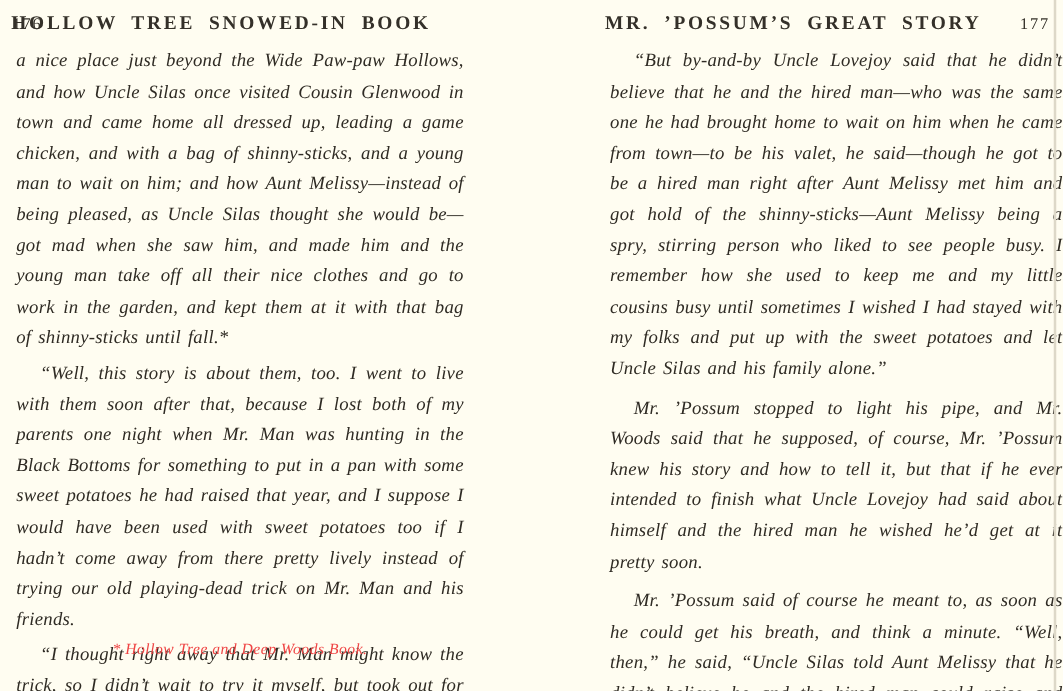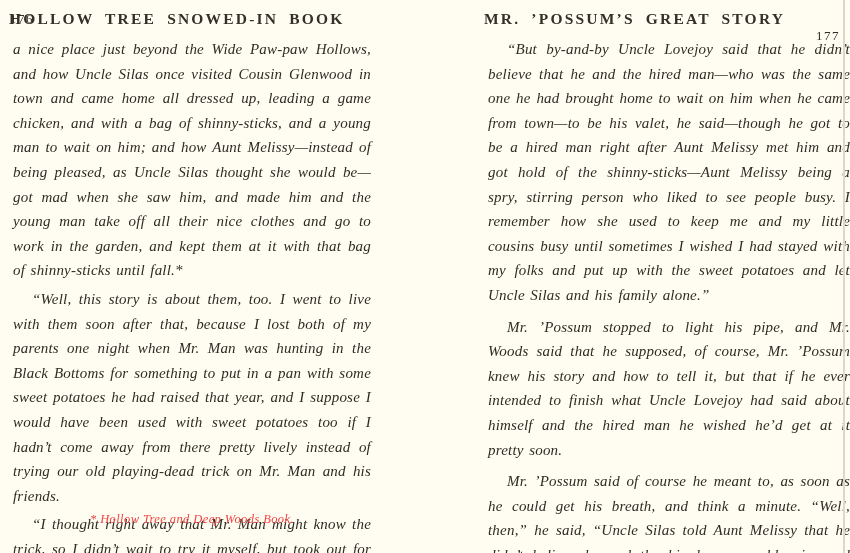--- a/index.html
+++ b/index.html
@@ -37,21 +37,21 @@
     word-spacing: 5px;
     font-weight: bold;
   }
   .folio {
     position: absolute;
     top: 9px;
     font-size: 13px;
     letter-spacing: 1.5px;
   }
   .folio-left  { left: 1px; }
-  .folio-right { right: 14px; margin-top: 17px; }
+  .folio-right { right: 14px; }
 
   .body {
     margin-top: 8px;
     font-size: 15px;
     line-height: 24.6px;
     text-align: justify;
     word-spacing: 1.6px;
     letter-spacing: 0.2px;
   }
   .para { margin: 4px; font-style: italic; }

